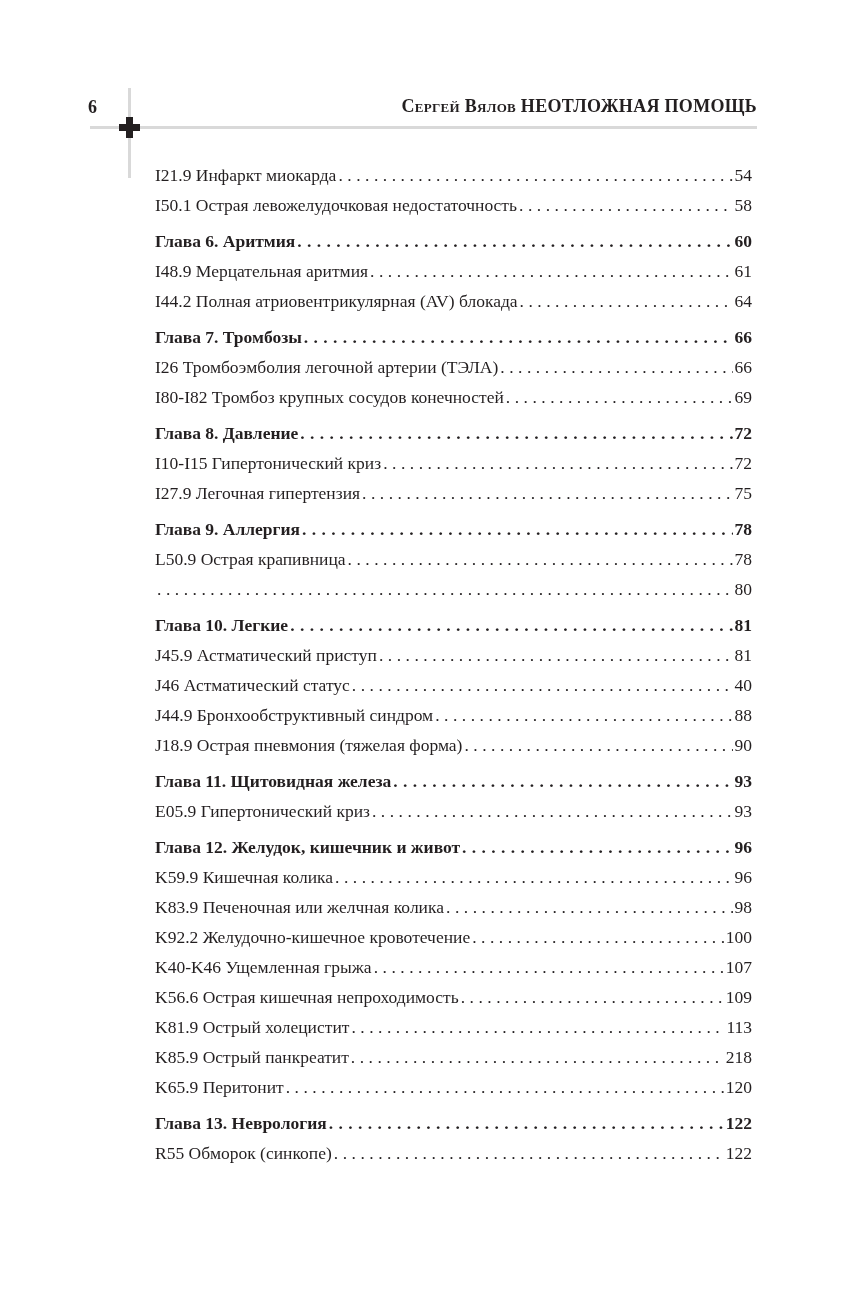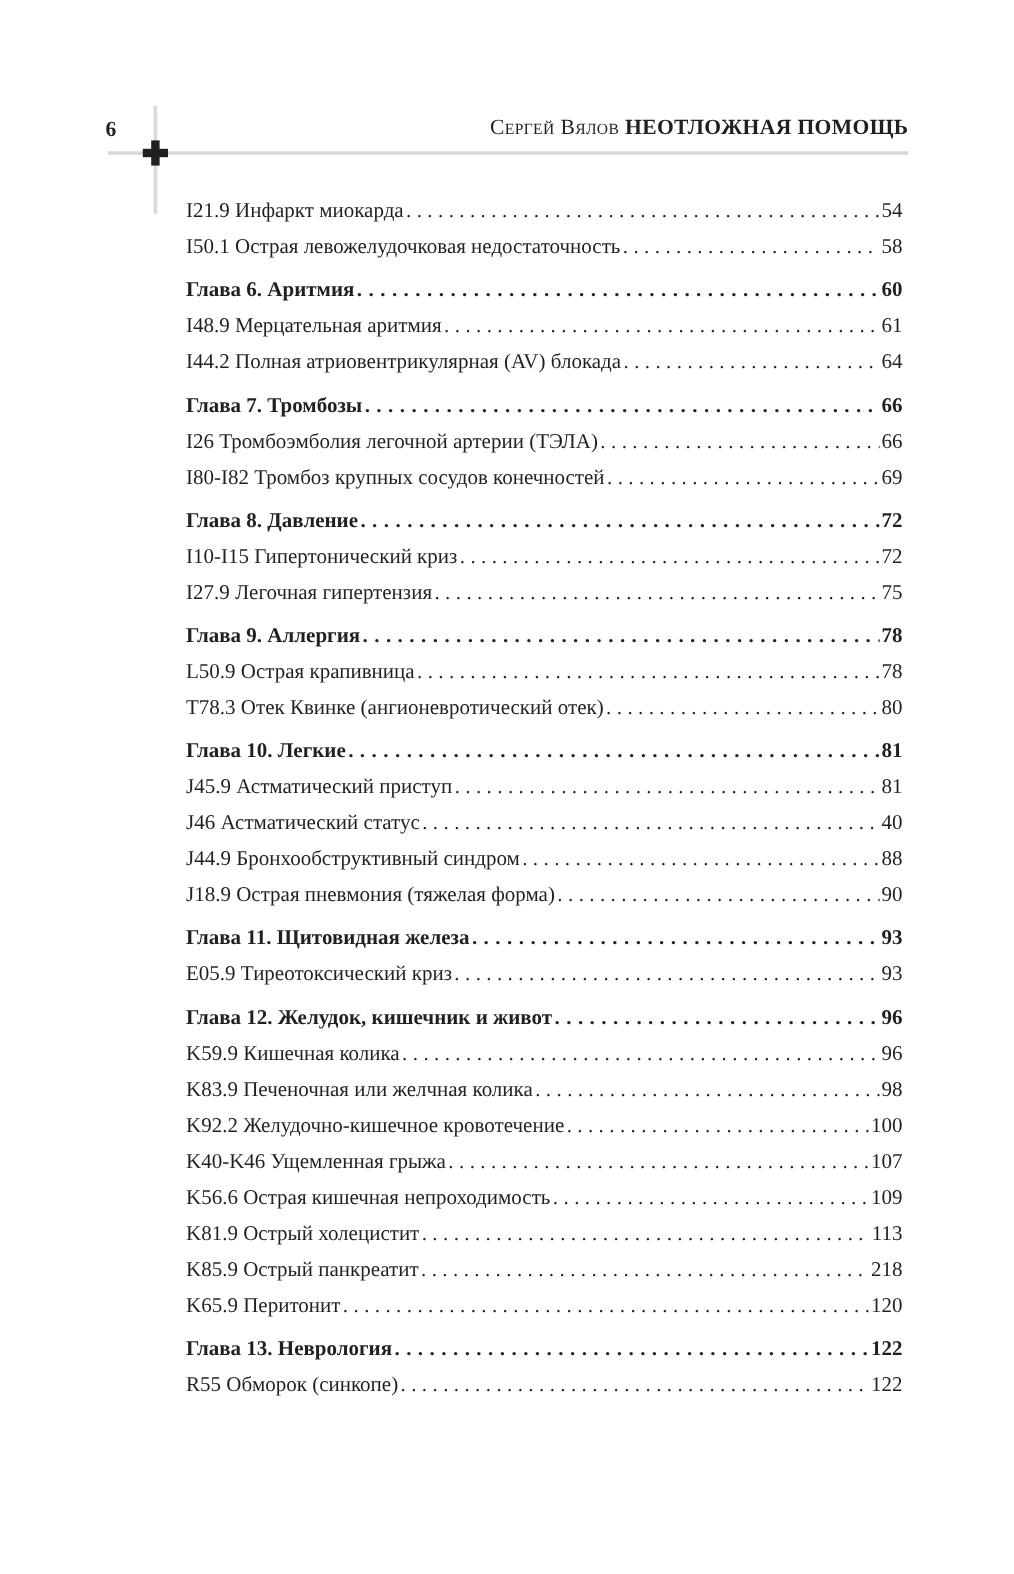--- a/index.html
+++ b/index.html
@@ -4,21 +4,21 @@
   <style>
     html, body { margin: 0; padding: 0; background: #ffffff; }
     body { width: 845px; height: 1312px; position: relative; overflow: hidden;
            font-family: "Liberation Serif", "DejaVu Serif", serif; color: #231f20; }
     .page-number { position: absolute; left: 88px; top: 97px; font-weight: bold; font-size: 18px; }
     .v-rule { position: absolute; left: 128px; top: 88px; width: 3px; height: 90px; background: #d9d9d9; }
     .h-rule { position: absolute; left: 90px; top: 126px; width: 667px; height: 3px; background: #d9d9d9; }
     .cross-h { position: absolute; left: 119px; top: 124px; width: 21px; height: 7px; background: #231f20; }
     .cross-v { position: absolute; left: 126px; top: 117px; width: 7px; height: 21px; background: #231f20; }
     .running-head { position: absolute; right: 88px; top: 96px; font-size: 18px; letter-spacing: 0.3px; }
-    .running-head .author { font-variant: small-caps; font-weight: normal; }
+    .running-head .author { font-variant: small-caps; font-weight: bold; }
     .running-head .title { font-weight: bold; }
     .toc { position: absolute; left: 155px; top: 160px; width: 597px; }
     .toc-row { display: flex; align-items: baseline; height: 30px; line-height: 30px; font-size: 17.5px; white-space: nowrap; }
     .toc-row.chapter { font-weight: bold; margin-top: 6px; font-size: 17.5px; }
     .toc-row .label { flex: 0 0 auto; }
     .toc-row .leader { flex: 1 1 auto; overflow: hidden; margin: 0 2px; color: #231f20; letter-spacing: 3.3px; }
     .toc-row .leader::before { content: ". . . . . . . . . . . . . . . . . . . . . . . . . . . . . . . . . . . . . . . . . . . . . . . . . . . . . . . . . . . . . . . . . . . . . . . . . . . . . . . . ."; letter-spacing: 0; word-spacing: 1px; }
     .toc-row.entry .leader::before { content: "........................................................................................................................................................................"; letter-spacing: 4.5px; }
     .toc-row .page { flex: 0 0 auto; text-align: right; }
   </style>
@@ -97,21 +97,20 @@
       <span class="label">Глава 9. Аллергия</span>
       <span class="leader"></span>
       <span class="page">78</span>
     </div>
     <div class="toc-row entry">
       <span class="label">L50.9 Острая крапивница</span>
       <span class="leader"></span>
       <span class="page">78</span>
     </div>
     <div class="toc-row entry">
-      <span class="label">T78.3 Отек Квинке (ангионевротический отек)</span>
       <span class="leader"></span>
       <span class="page">80</span>
     </div>
     <div class="toc-row chapter">
       <span class="label">Глава 10. Легкие</span>
       <span class="leader"></span>
       <span class="page">81</span>
     </div>
     <div class="toc-row entry">
       <span class="label">J45.9 Астматический приступ</span>
@@ -132,21 +131,21 @@
       <span class="label">J18.9 Острая пневмония (тяжелая форма)</span>
       <span class="leader"></span>
       <span class="page">90</span>
     </div>
     <div class="toc-row chapter">
       <span class="label">Глава 11. Щитовидная железа</span>
       <span class="leader"></span>
       <span class="page">93</span>
     </div>
     <div class="toc-row entry">
-      <span class="label">E05.9 Тиреотоксический криз</span>
+      <span class="label">E05.9 Гипертонический криз</span>
       <span class="leader"></span>
       <span class="page">93</span>
     </div>
     <div class="toc-row chapter">
       <span class="label">Глава 12. Желудок, кишечник и живот</span>
       <span class="leader"></span>
       <span class="page">96</span>
     </div>
     <div class="toc-row entry">
       <span class="label">K59.9 Кишечная колика</span>

